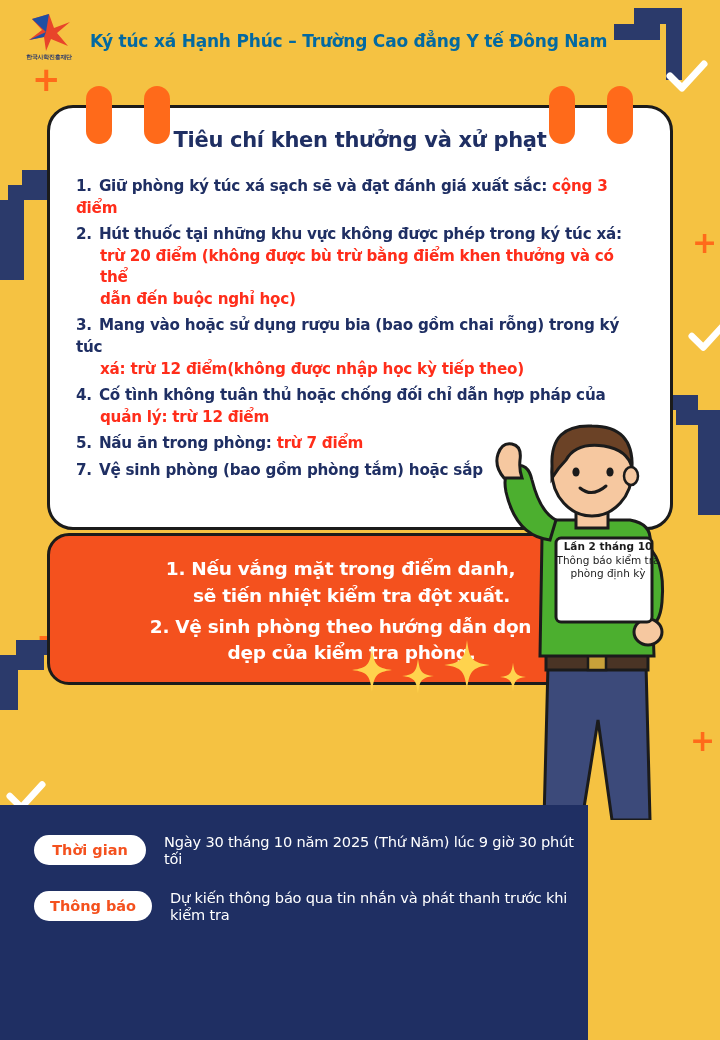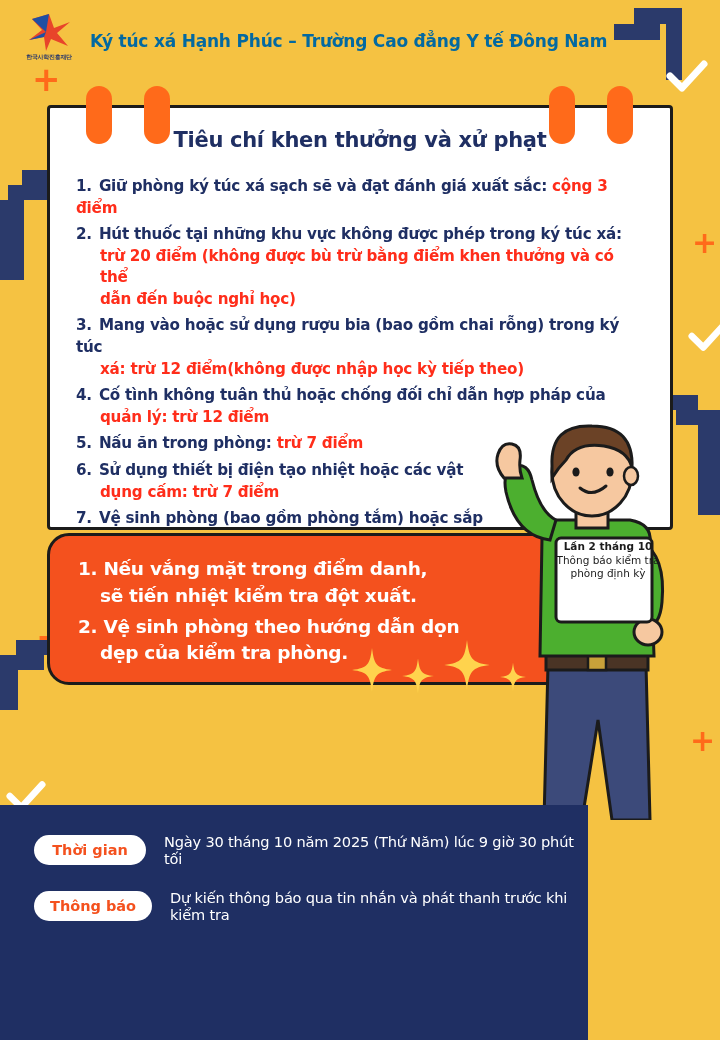--- a/index.html
+++ b/index.html
@@ -36,40 +36,41 @@
 
   
   .clip-ring { position:absolute; width:26px; height:58px; border-radius:13px; background:#ff6a1a; z-index:7; }
   .clip-ring.r1 { left:86px;  top:86px; }
   .clip-ring.r2 { left:144px; top:86px; }
   .clip-ring.r3 { left:549px; top:86px; }
   .clip-ring.r4 { left:607px; top:86px; }
 
   .card {
     position:absolute; left:47px; top:105px; width:626px; height:425px;
-    background:#fff; border:3px solid #1b1b1b; border-radius:4px; z-index:5;
+    background:#fff; border:3px solid #1b1b1b; border-radius:26px; z-index:5;
   }
   .card-title {
     text-align:center; color:#1f2f63; font-size:21px; font-weight:700;
     margin-top:20px; letter-spacing:-.3px;
   }
   .rules { margin:24px 26px 0 26px; }
   .rule {
     color:#1f2f63; font-size:15.2px; font-weight:700; line-height:1.42;
     margin-bottom:5px; letter-spacing:-.25px;
   }
   .rule .num { margin-right:2px; }
   .pen { color:#ff2d1a; }
   .indent { display:block; padding-left:24px; }
 
   
   .note {
     position:absolute; left:47px; top:533px; width:583px; height:152px;
     background:#f4511e; border:3px solid #1b1b1b; border-radius:22px; z-index:4;
     padding:20px 24px 0 28px;
+    text-align:center;
   }
   .note p {
     margin:0 0 4px 0; color:#fff; font-size:18.5px; font-weight:700;
     line-height:1.45; letter-spacing:-.3px;
   }
   .note p .indent2 { display:block; padding-left:22px; }
 
   
   .person { position:absolute; left:470px; top:420px; width:250px; height:400px; z-index:8; }
 
@@ -174,25 +175,20 @@
       <span class="num">4.</span>
       <span>Cố tình không tuân thủ hoặc chống đối chỉ dẫn hợp pháp của</span>
       <span class="pen indent">quản  lý: trừ 12 điểm</span>
     </div>
 
     <div class="rule">
       <span class="num">5.</span>
       <span>Nấu ăn trong phòng: </span><span class="pen">trừ 7 điểm</span>
     </div>
 
-    <div class="rule">
-      <span class="num">6.</span>
-      <span>Sử dụng thiết bị điện tạo nhiệt hoặc các vật</span>
-      <span class="pen indent">dụng cấm: trừ 7 điểm</span>
-    </div>
 
     <div class="rule">
       <span class="num">7.</span>
       <span>Vệ sinh phòng (bao gồm phòng tắm) hoặc sắp</span>
     </div>
 
   </div>
 </div>
 
 <div class="note">

